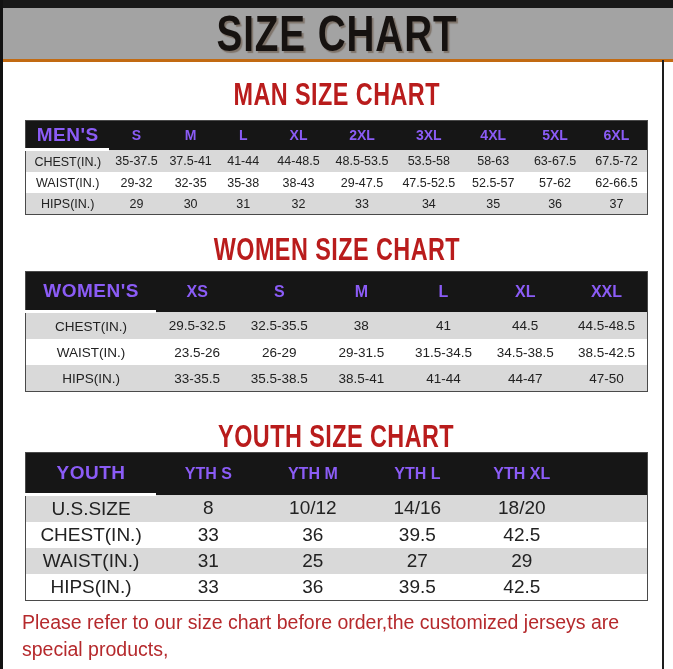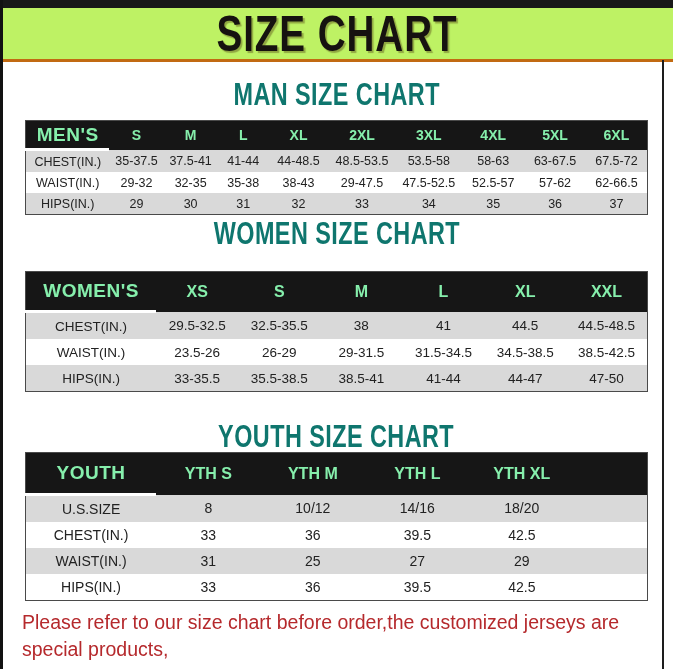--- a/index.html
+++ b/index.html
@@ -8,65 +8,65 @@
     background:#ffffff;
     font-family:"Liberation Sans", sans-serif;
     -webkit-font-smoothing:antialiased;
   }
   
   .top-bar{height:8px;background:#181818;width:673px;}
   .left-border{position:absolute;left:0;top:0;bottom:0;width:3px;background:#121212;z-index:5;}
   .right-border{position:absolute;right:9px;top:60px;bottom:0;width:2px;background:#1d1d1d;z-index:5;}
 
   .title-banner{
-    height:51px;background:#bef264;border-bottom:3px solid #C26A12;
+    height:51px;background:#a3a3a3;border-bottom:3px solid #C26A12;
     display:flex;align-items:center;justify-content:center;
   }
   .title-banner .title{
     font-weight:bold;font-size:42px;color:#161210;letter-spacing:1px;
     display:inline-block;transform:scale(0.92,1.18);
     text-shadow:2px 2px 1px rgba(60,30,0,0.35);
   }
 
   .section-heading{
-    text-align:center;font-weight:bold;color:#0f766e;
+    text-align:center;font-weight:bold;color:#b91c1c;
     font-size:26px;height:32px;line-height:32px;
   }
   .section-heading span{display:inline-block;transform:scale(0.9,1.2);letter-spacing:0.5px;}
   .h-man{margin-top:16px;}
-  .h-women{margin-top:2px;}
+  .h-women{margin-top:18px;}
   .h-youth{margin-top:28px;}
 
   table.size-table{
     width:623px;margin-left:25px;border-collapse:collapse;table-layout:fixed;
     border:1px solid #4a4a4a;
   }
   .t-men{margin-top:10px;}
-  .t-women{margin-top:22px;}
+  .t-women{margin-top:6px;}
   .t-youth{}
   table.size-table th{
-    background:#161616;color:#86efac;font-weight:bold;text-align:center;
+    background:#161616;color:#8b5cf6;font-weight:bold;text-align:center;
     padding:0;white-space:nowrap;
   }
   table.size-table th.label-h{font-size:19px;letter-spacing:0.5px;border-bottom:3px solid #ffffff;}
   table.size-table td{
     text-align:center;color:#222222;padding:0;white-space:nowrap;
   }
   table.size-table tbody tr:nth-child(odd) td{background:#D9D9D9;}
   table.size-table tbody tr:nth-child(even) td{background:#ffffff;}
 
   .t-men th{height:27px;font-size:14px;}
   .t-men th.label-h{font-size:19px;}
   .t-men td{height:21px;font-size:12.5px;}
   .t-women th{height:38px;font-size:16px;}
   .t-women th.label-h{font-size:19px;}
   .t-women td{height:26px;font-size:13.5px;}
   .t-youth th{height:40px;font-size:16px;}
   .t-youth th.label-h{font-size:19px;}
-  .t-youth td{height:26px;font-size:14px;}
+  .t-youth td{height:26px;font-size:19px;}
 
   .footer-note{
     margin-top:8px;padding-left:22px;padding-right:6px;
     color:#B5292C;font-size:19.5px;line-height:27px;
   }
 </style>
 </head>
 <body>
 
 <div class="top-bar"></div>

